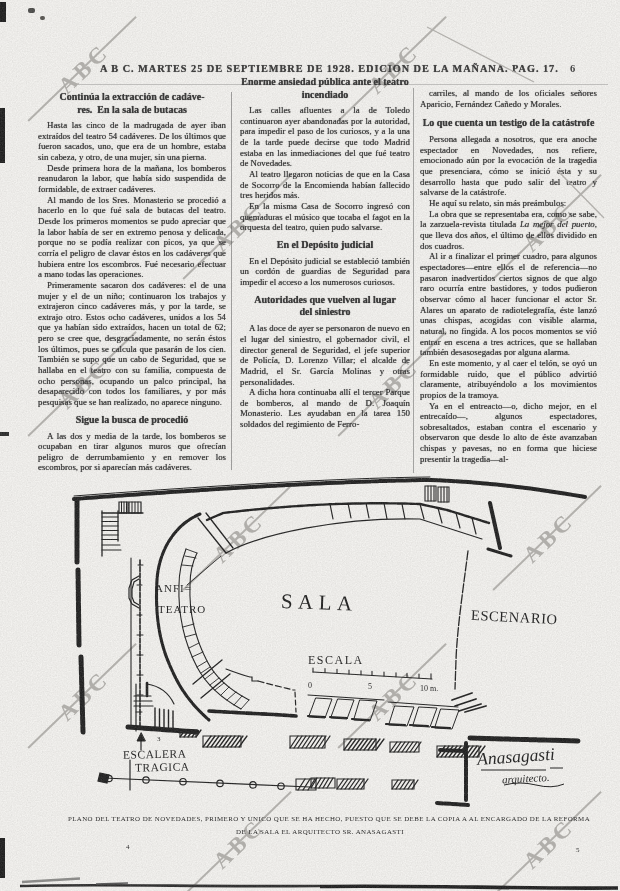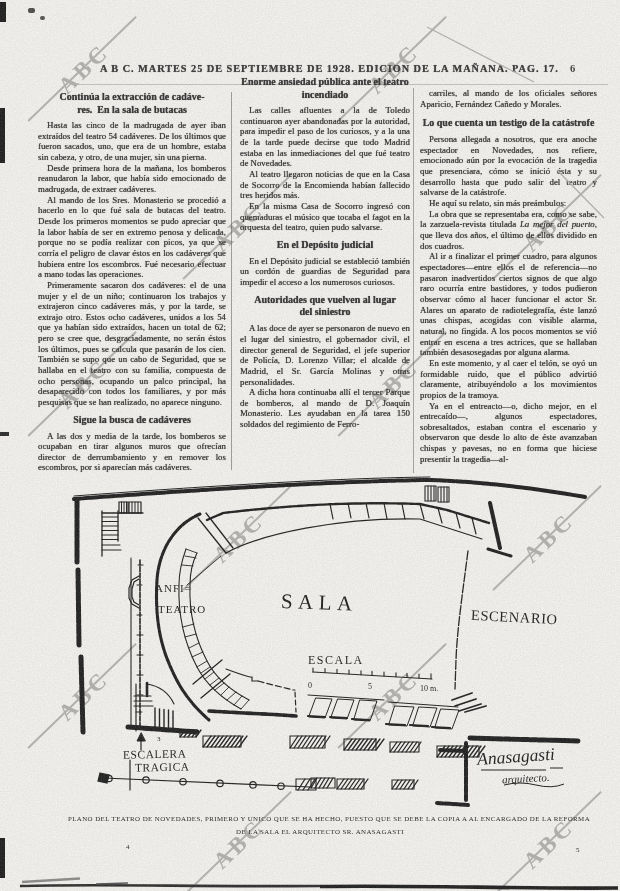--- a/index.html
+++ b/index.html
@@ -56,25 +56,25 @@
 
 <div style="position:absolute;left:78px;top:84px;width:530px;height:1px;background:#6a6a6a;opacity:.35;"></div>
 
 <div style="position:absolute;left:231px;top:92px;width:1.2px;height:378px;background:#555;opacity:.55;"></div>
 
 <div style="position:absolute;left:413px;top:88px;width:1.2px;height:385px;background:#555;opacity:.5;"></div>
 
 <div class="col" id="c1" style="left:38px;top:90px;width:188px;height:392px;overflow:hidden;">
 <p class="h1">Continúa la extracción de cadáve-<br>res.&nbsp; En la sala de butacas</p>
 <p>Hasta las cinco de la madrugada de ayer iban extraídos del teatro 54 cadáveres. De los últimos que fueron sacados, uno, que era de un hombre, estaba sin cabeza, y otro, de una mujer, sin una pierna.</p>
-<p>Desde primera hora de la mañana, los bomberos reanudaron la labor, que había sido emocionado de madrugada, de extraer cadáveres.</p>
+<p>Desde primera hora de la mañana, los bomberos reanudaron la labor, que había sido suspendida de formidable, de extraer cadáveres.</p>
 <p>Al mando de los Sres. Monasterio se procedió a hacerlo en lo que fué sala de butacas del teatro. Desde los primeros momentos se pudo apreciar que la labor había de ser en extremo penosa y delicada, porque no se podía realizar con picos, ya que se corría el peligro de clavar éstos en los cadáveres que hubiera entre los escombros. Fué necesario efectuar a mano todas las operaciones.</p>
 <p>Primeramente sacaron dos cadáveres: el de una mujer y el de un niño; continuaron los trabajos y extrajeron cinco cadáveres más, y por la tarde, se extrajo otro. Estos ocho cadáveres, unidos a los 54 que ya habían sido extraídos, hacen un total de 62; pero se cree que, desgraciadamente, no serán éstos los últimos, pues se calcula que pasarán de los cien. También se supo que un cabo de Seguridad, que se hallaba en el teatro con su familia, compuesta de ocho personas, ocupando un palco principal, ha desaparecido con todos los familiares, y por más pesquisas que se han realizado, no aparece ninguno.</p>
-<p class="h2">Sigue la busca de cadáveres</p>
-<p>A las dos y media de la tarde, los bomberos se ocupaban en tirar algunos muros que ofrecían director de derrumbamiento y en remover los escombros, por si aparecían más cadáveres.</p>
+<p class="h2">Sigue la busca de procedió</p>
+<p>A las dos y media de la tarde, los bomberos se ocupaban en tirar algunos muros que ofrecían peligro de derrumbamiento y en remover los escombros, por si aparecían más cadáveres.</p>
 </div>
 
 <div class="col" id="c2" style="left:240px;top:75px;width:170px;height:396px;overflow:hidden;">
 <p class="h1">Enorme ansiedad pública ante el teatro incendiado</p>
 <p>Las calles afluentes a la de Toledo continuaron ayer abandonadas por la autoridad, para impedir el paso de los curiosos, y a la una de la tarde puede decirse que todo Madrid estaba en las inmediaciones del que fué teatro de Novedades.</p>
 <p>Al teatro llegaron noticias de que en la Casa de Socorro de la Encomienda habían fallecido tres heridos más.</p>
 <p>En la misma Casa de Socorro ingresó con quemaduras el músico que tocaba el fagot en la orquesta del teatro, quien pudo salvarse.</p>
 <p class="h2">En el Depósito judicial</p>
 <p>En el Depósito judicial se estableció también un cordón de guardias de Seguridad para impedir el acceso a los numerosos curiosos.</p>
 <p class="h2">Autoridades que vuelven al lugar<br>del siniestro</p>

